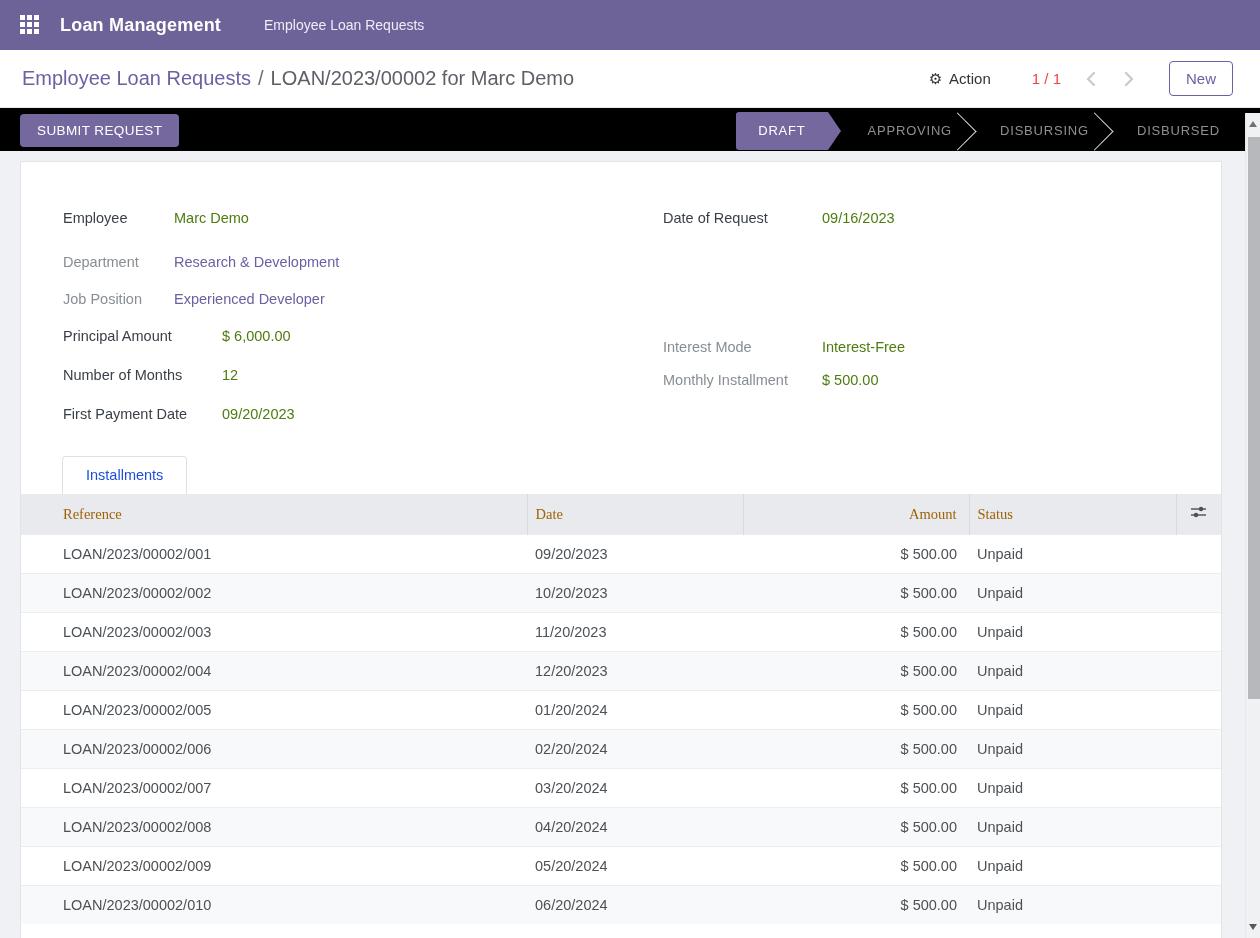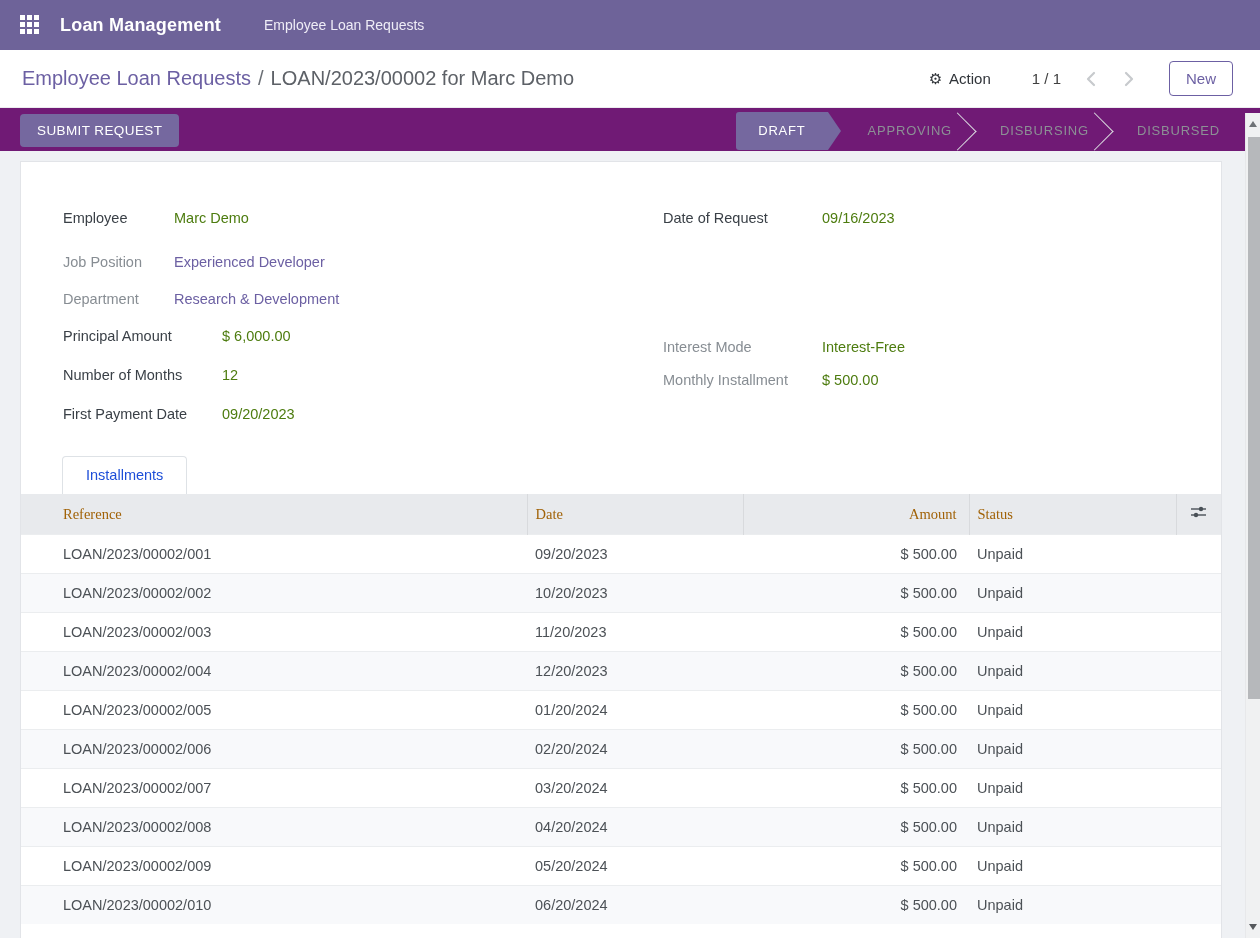--- a/index.html
+++ b/index.html
@@ -14,26 +14,26 @@
   .nav-menu-item { color:#efedf7; font-size:14px; margin-left:43px; cursor:pointer; }
 
   
   .control-panel { height:58px; background:#fff; display:flex; align-items:center; padding:0 27px 0 22px; border-bottom:1px solid #ececef; }
   .breadcrumb { font-size:20px; color:#5d6167; white-space:nowrap; }
   .breadcrumb .parent { color:#6c60a3; cursor:pointer; }
   .breadcrumb .sep { margin:0 7px; color:#6b6f75; }
   .cp-right { margin-left:auto; display:flex; align-items:center; }
   .action-btn { display:flex; align-items:center; gap:7px; font-size:15px; color:#303439; cursor:pointer; }
   .gear-glyph { font-size:15px; line-height:1; color:#303439; }
-  .pager-count { font-size:15px; color:#404040; margin-left:41px; }
+  .pager-count { font-size:15px; color:#ef4444; margin-left:41px; }
   .pager-arrow { margin-left:20px; padding:4px 4px; cursor:pointer; display:flex; align-items:center; }
   .new-btn { margin-left:30px; background:#fff; border:1px solid #6c60a3; color:#6c60a3; font-size:15px; padding:8px 16px; border-radius:4px; cursor:pointer; font-family:inherit; }
 
   
-  .button-bar { height:46px; background:#701a75; display:flex; align-items:center; padding:0 38px 0 20px; border-bottom:1px solid #d9dbdf; }
+  .button-bar { height:46px; background:#000000; display:flex; align-items:center; padding:0 38px 0 20px; border-bottom:1px solid #d9dbdf; }
   .submit-btn { background:#75689f; color:#fff; border:none; font-family:inherit; font-size:13.5px; letter-spacing:.4px; padding:9px 17px; border-radius:4px; cursor:pointer; }
   .statusbar { margin-left:auto; display:flex; height:38px; }
   .status-step { display:flex; align-items:center; height:38px; padding:0 24px; font-size:13px; letter-spacing:.8px; color:#8c9095; position:relative; cursor:pointer; white-space:nowrap; }
   .status-step:last-child { padding-right:2px; }
   .status-step.active { background:#75689f; color:#fff; border-radius:3px 0 0 3px; padding:0 22px; margin-right:16px; }
   .status-step.active::after { content:""; position:absolute; left:100%; top:0; width:0; height:0;
         border-top:19px solid transparent; border-bottom:19px solid transparent; border-left:13px solid #75689f; }
   .status-step:not(.active) + .status-step:not(.active)::before { content:""; position:absolute; left:-32px; top:6px;
         width:26px; height:26px; border-top:1px solid #dcdee2; border-right:1px solid #dcdee2; transform:rotate(45deg); }
 
@@ -139,26 +139,26 @@
 <div class="content-area">
   <div class="sheet">
 
     <div class="form-grid">
       <div class="form-col">
         <div class="field-row mb-28">
           <span class="field-label lbl-g1">Employee</span>
           <span class="field-value">Marc Demo</span>
         </div>
         <div class="field-row mb-21">
+          <span class="field-label muted lbl-g1">Department</span>
+          <span class="field-value link">Research &amp; Development</span>
+        </div>
+        <div class="field-row mb-21">
           <span class="field-label muted lbl-g1">Job Position</span>
           <span class="field-value link">Experienced Developer</span>
-        </div>
-        <div class="field-row mb-21">
-          <span class="field-label muted lbl-g1">Department</span>
-          <span class="field-value link">Research &amp; Development</span>
         </div>
         <div class="field-row mb-23">
           <span class="field-label lbl-g2">Principal Amount</span>
           <span class="field-value">$ 6,000.00</span>
         </div>
         <div class="field-row mb-23">
           <span class="field-label lbl-g2">Number of Months</span>
           <span class="field-value">12</span>
         </div>
         <div class="field-row">

